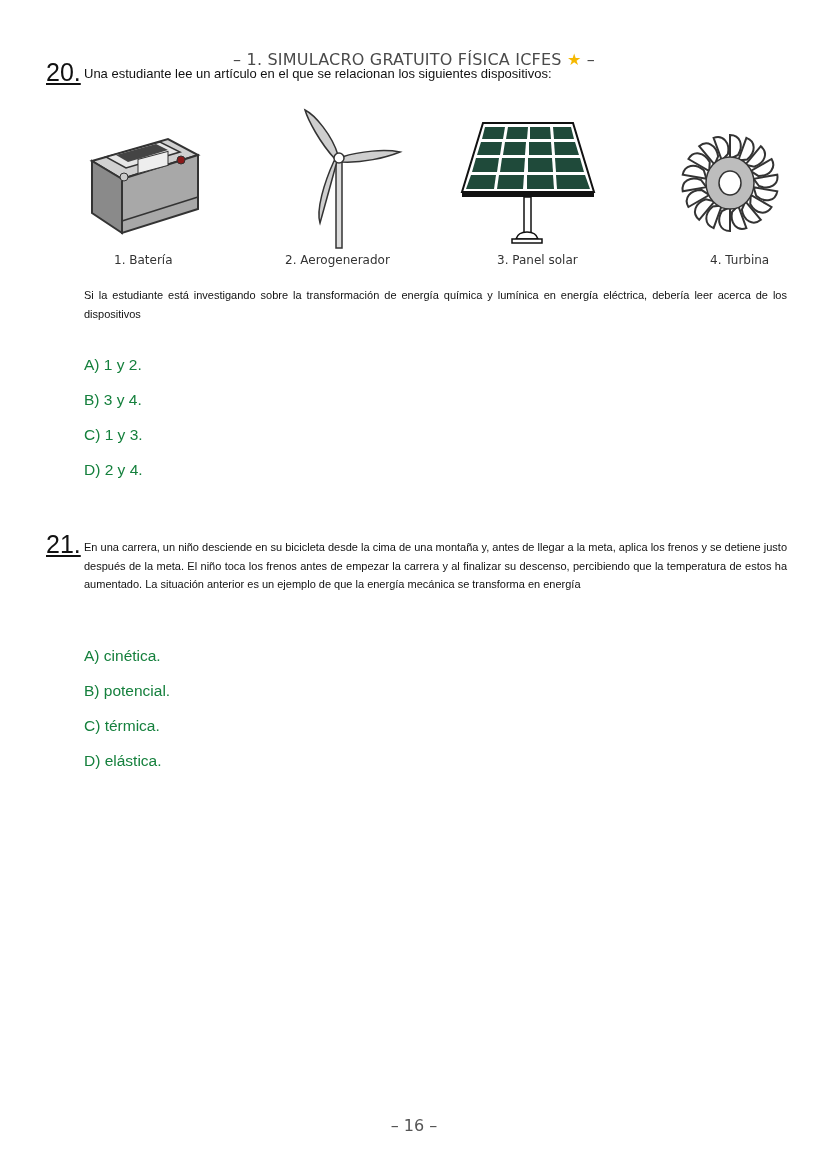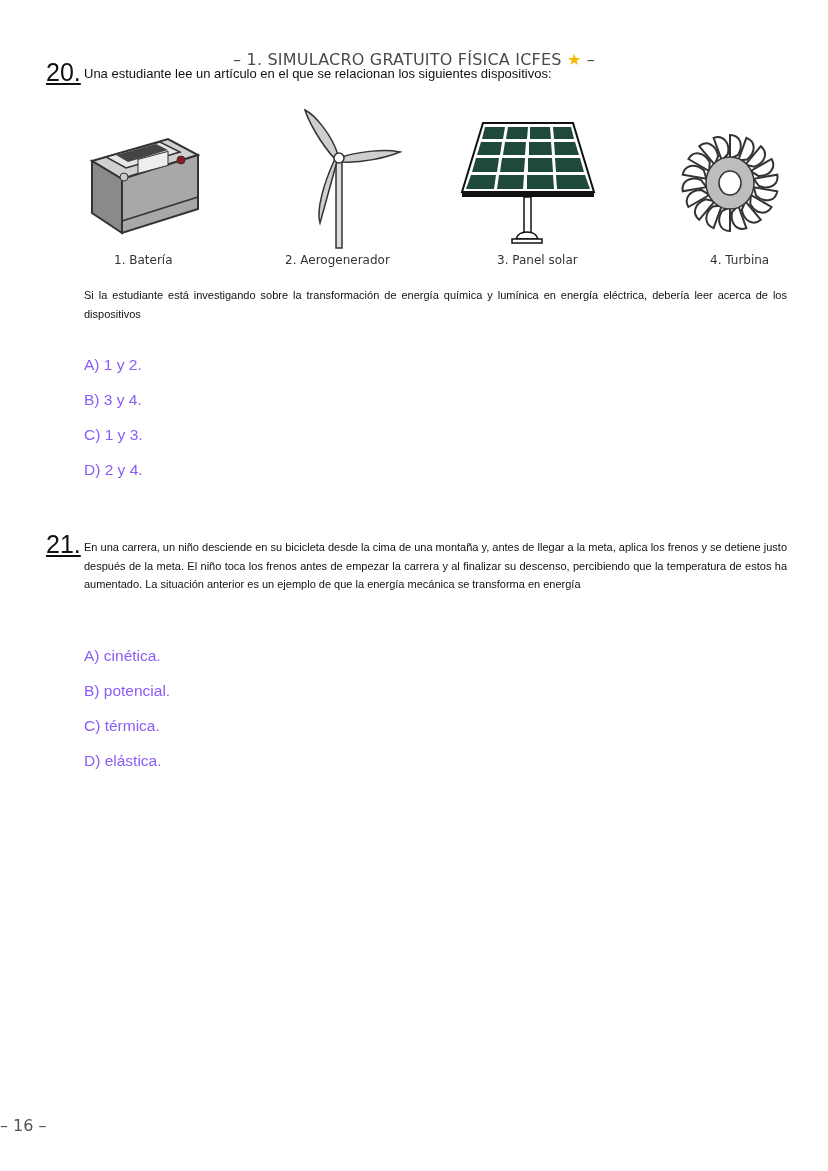--- a/index.html
+++ b/index.html
@@ -7,22 +7,22 @@
   .header { position: absolute; top: 18px; left: 0; width: 828px; text-align: center; font-family: "DejaVu Sans", sans-serif; font-size: 16px; color: #4a4a4a; letter-spacing: 0.2px; margin-top: 32px; }
   .star { color: #f5b800; font-size: 16px; }
   .q-num { position: absolute; font-family: "Liberation Sans", sans-serif; font-size: 25px; color: #111; text-decoration: underline; }
   .q-text { position: absolute; font-size: 11px; line-height: 18.5px; text-align: justify; color: #111; }
   .q-lead { position: absolute; font-size: 13px; color: #111; }
   .devices { position: absolute; top: 105px; left: 80px; width: 720px; height: 165px; }
   .device { position: absolute; top: 0; height: 165px; }
   .device svg { position: absolute; left: 0; top: 0; }
   .dev-label { position: absolute; bottom: 3px; font-size: 12px; color: #333; white-space: nowrap; font-family: "DejaVu Sans", sans-serif; }
   .options { position: absolute; left: 84px; }
-  .option { font-size: 15.5px; color: #8b5cf6; height: 35px; line-height: 18px; }
-  .footer { position: absolute; top: 1116px; left: 0; width: 828px; text-align: left; font-family: "DejaVu Sans", sans-serif; font-size: 16px; color: #555; }
+  .option { font-size: 15.5px; color: #15803d; height: 35px; line-height: 18px; }
+  .footer { position: absolute; top: 1116px; left: 0; width: 828px; text-align: center; font-family: "DejaVu Sans", sans-serif; font-size: 16px; color: #555; }
 </style>
 </head>
 <body>
 
 <div class="header">
   <span>– 1. SIMULACRO GRATUITO FÍSICA ICFES</span>
   <span class="star">★</span>
   <span>–</span>
 </div>
 

